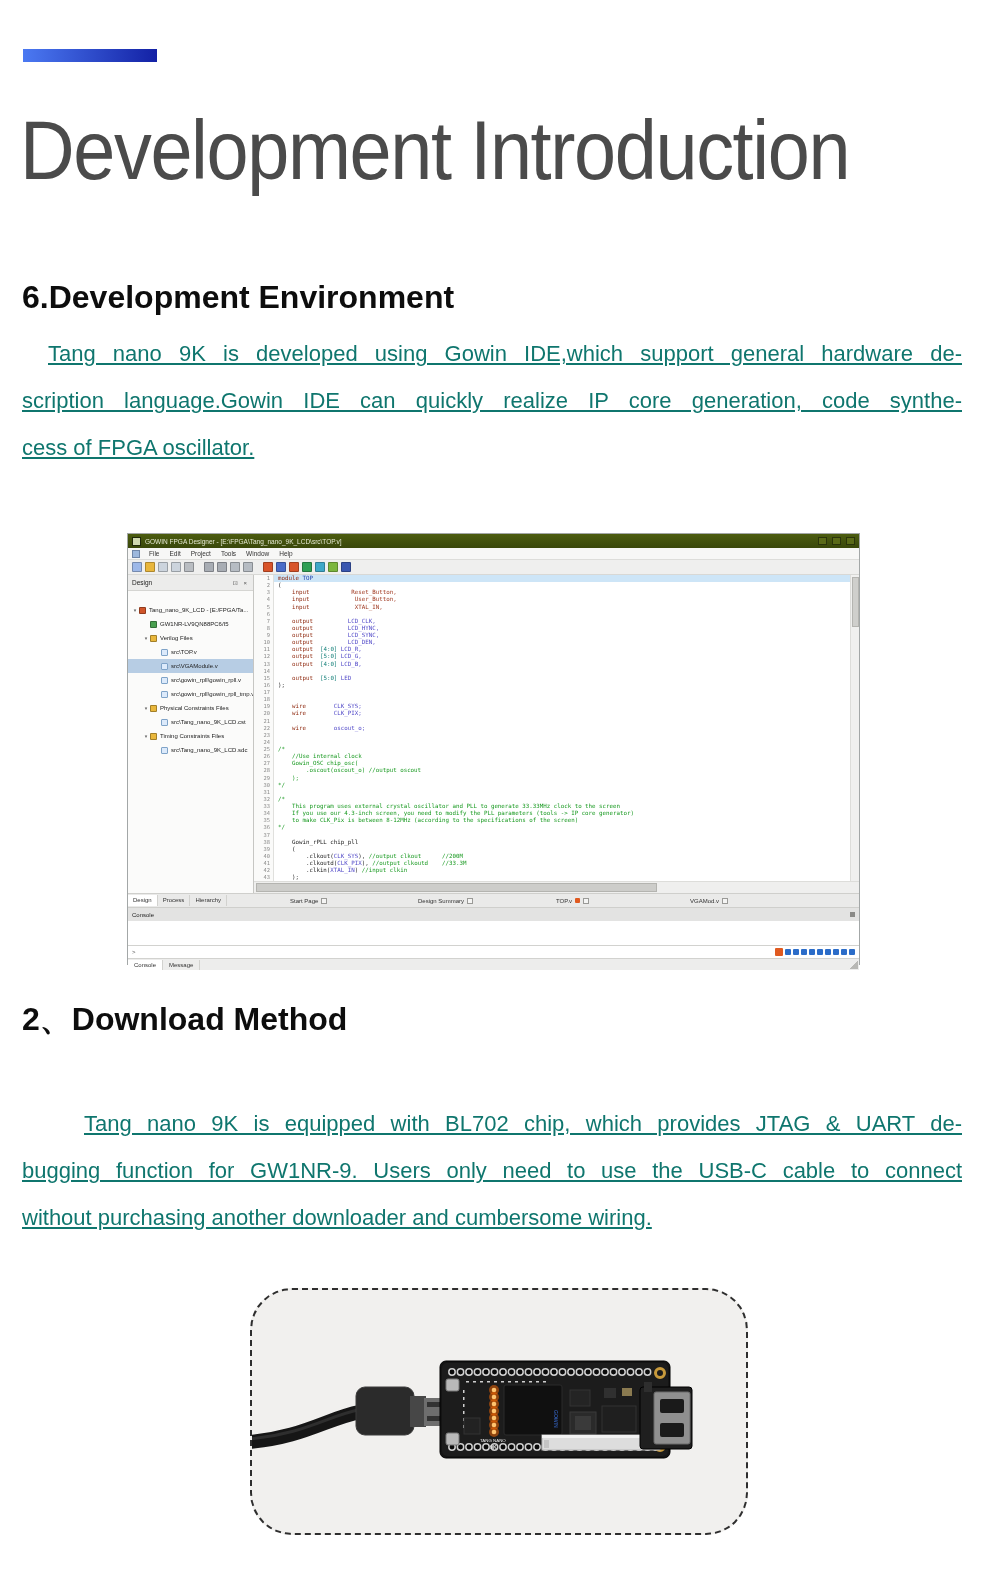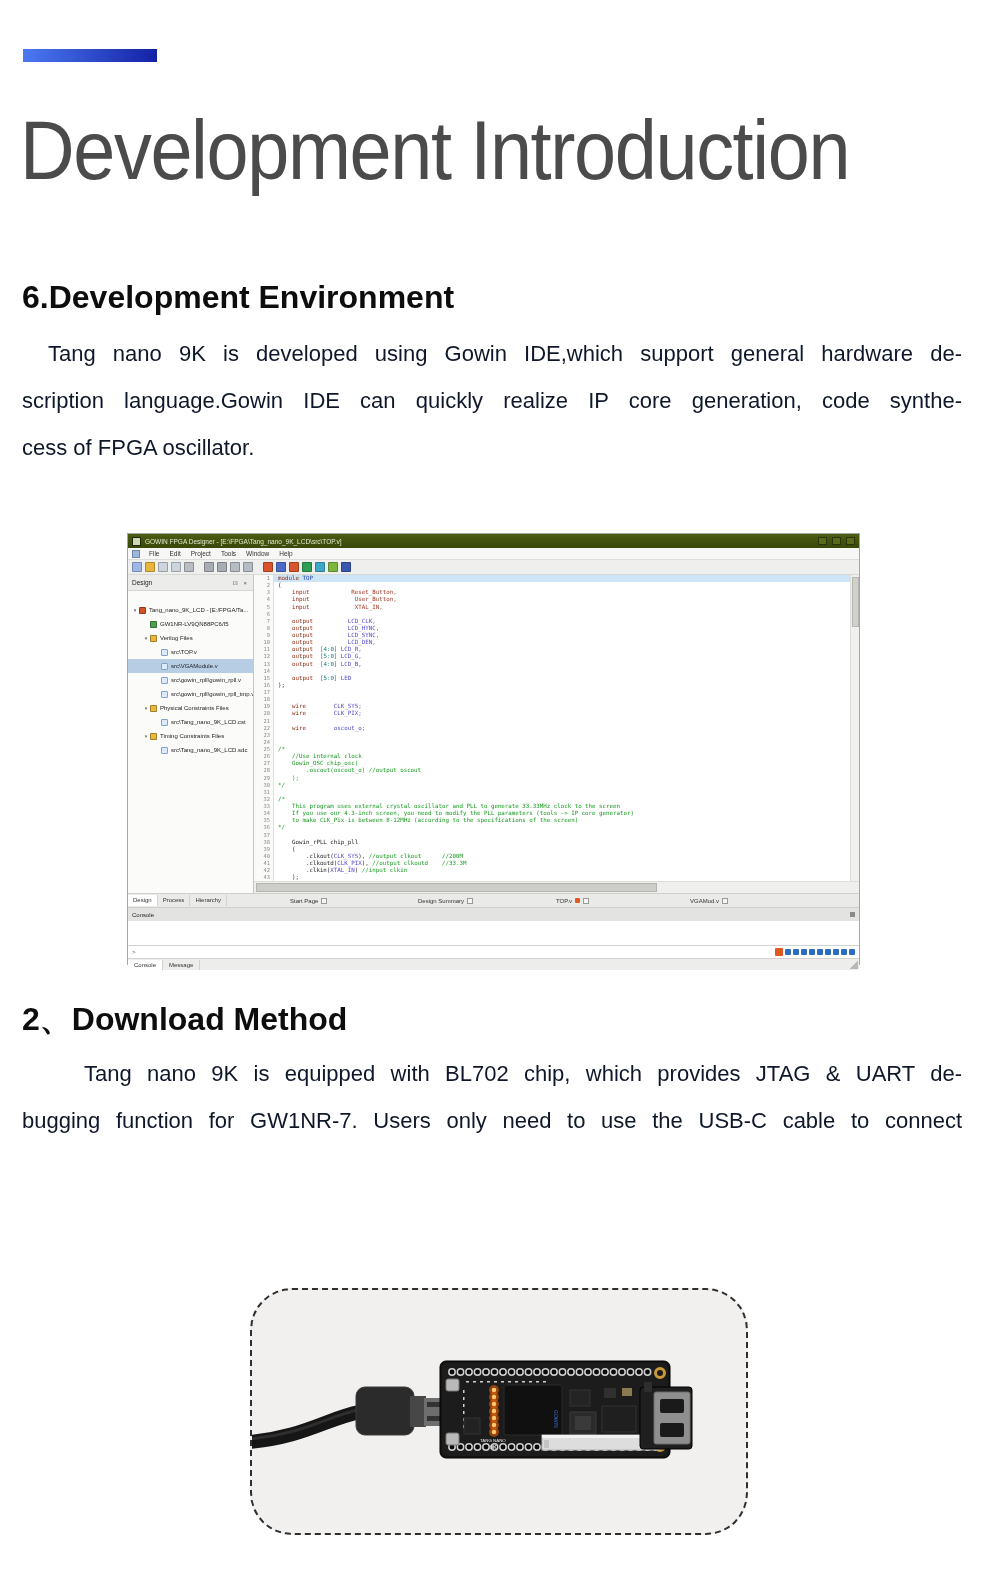--- a/index.html
+++ b/index.html
@@ -9,23 +9,23 @@
   }
   
   #accent-bar{position:absolute;left:23px;top:49px;width:134px;height:13px;
     background:linear-gradient(90deg,#4b79f2,#1321a5);}
   #page-title{position:absolute;left:20px;top:102px;font-size:84px;font-weight:400;
     color:#4b4b4b;letter-spacing:-1.5px;white-space:nowrap;
     transform:scaleX(.9);transform-origin:0 0;}
   .sec-heading{position:absolute;left:22px;font-weight:bold;color:#0d0d0d;white-space:nowrap;}
   #s1-heading{top:279px;font-size:32px;}
   #s2-heading{top:998px;font-size:32px;}
-  .body-par{position:absolute;left:22px;width:940px;font-size:22px;color:#0f172a;}
+  .body-par{position:absolute;left:22px;width:940px;font-size:22px;color:#0f766e;text-decoration:underline;}
   #s1-body{top:330px;}
-  #s2-body{top:1050px;}
+  #s2-body{top:1100px;}
   .bline{height:47px;line-height:47px;white-space:nowrap;text-align:justify;}
   .bline.j{text-align-last:justify;}
   #s1-body .bline.first{text-indent:26px;}
   #s2-body .bline.first{text-indent:62px;}
 
   
   #ide{position:absolute;left:127px;top:533px;width:731px;height:430px;
     border:1px solid #a3a7a7;background:#f2f2f1;font-family:"Liberation Sans",sans-serif;}
   #ide-titlebar{height:14px;background:linear-gradient(180deg,#4c5c10,#39470a);
     display:flex;align-items:center;padding:0 4px;color:#e4e8d2;font-size:6.5px;white-space:nowrap;}
@@ -310,21 +310,22 @@
   <div id="console-tabs">
       <span class="ctab active">Console</span>
       <span class="ctab">Message</span>
       <div id="grip"></div>
     </div>
 </div>
 
 <div id="s2-heading" class="sec-heading">2、Download Method</div>
 <div id="s2-body" class="body-par">
     <div class="bline first j">Tang nano 9K is equipped with BL702 chip, which provides JTAG &amp; UART de-</div>
-    <div class="bline j">bugging function for GW1NR-7. Users only need to use the USB-C cable to connect</div>
+    <div class="bline j">bugging function for GW1NR-9. Users only need to use the USB-C cable to connect</div>
+    <div class="bline">without purchasing another downloader and cumbersome wiring.</div>
   </div>
 
 <div id="board-figure">
   <svg id="board-svg" width="494" height="243" viewBox="0 0 494 243" xmlns="http://www.w3.org/2000/svg">
 
     <path d="M-4,152 C50,148 76,128 108,122" fill="none" stroke="#161616" stroke-width="14" stroke-linecap="round"></path>
     <path d="M-4,149 C50,145 76,126 106,120" fill="none" stroke="#2e2e2e" stroke-width="3" stroke-linecap="round"></path>
 
     <rect x="104" y="97" width="58" height="48" rx="9" fill="#2b2b2b" stroke="#3d3d3d"></rect>
     <rect x="158" y="106" width="16" height="31" fill="#474747"></rect>

